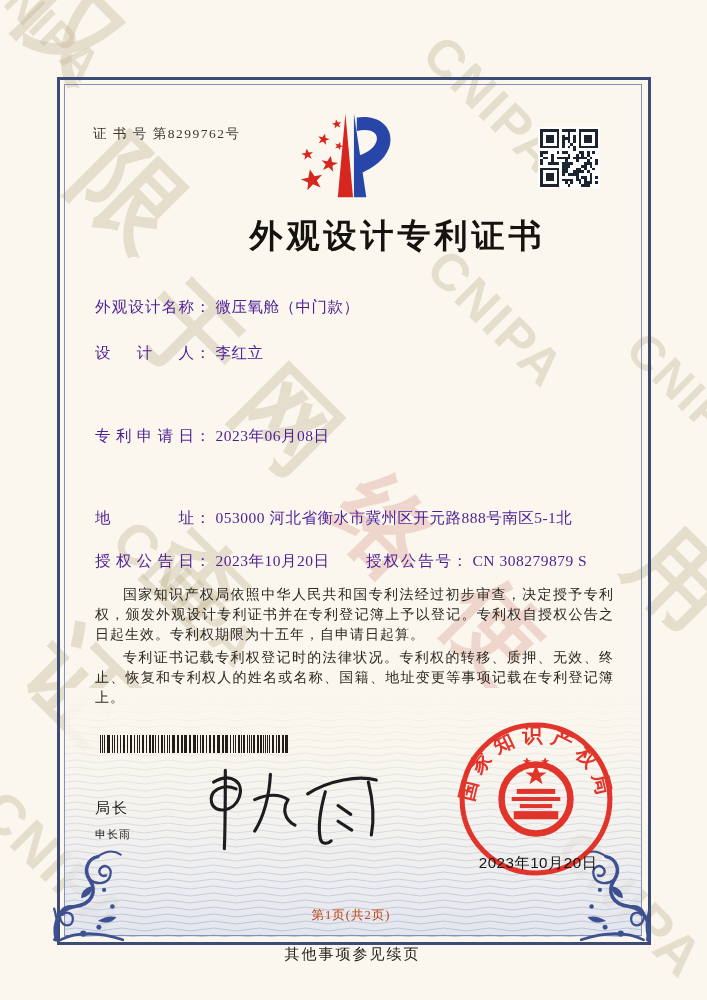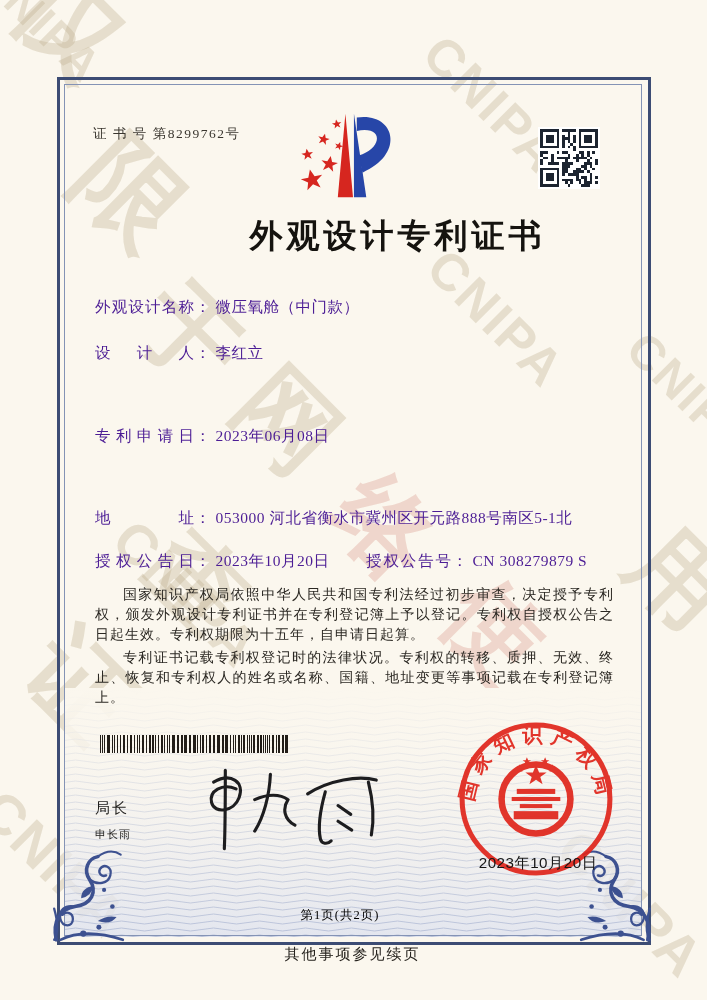--- a/index.html
+++ b/index.html
@@ -32,22 +32,22 @@
   .paras{left:95px;top:585px;width:519px;font-size:14px;line-height:20px;letter-spacing:1px;
          color:#2b2823;text-align:justify;}
   .paras p{margin:0 0 3px 0;text-indent:2em;}
   .barcode{left:100px;top:735px;}
   .sig-title{left:95px;top:799px;font-family:"Liberation Sans","DejaVu Sans",sans-serif;
              font-size:15px;color:#1d1c1a;letter-spacing:2px;}
   .sig-name{left:95px;top:827px;font-family:"Liberation Sans","DejaVu Sans",sans-serif;
             font-size:11px;color:#1d1c1a;letter-spacing:1px;}
   .sig-script{left:192px;top:762px;}
   .seal{left:455px;top:718px;}
-  .page-footer{left:60px;top:907px;width:560px;text-align:center;font-size:12.5px;
-               letter-spacing:1px;color:#000000;}
+  .page-footer{left:71px;top:907px;width:560px;text-align:center;font-size:12.5px;
+               letter-spacing:1px;color:#c2410c;}
   .continuation{left:57px;top:945px;width:591px;text-align:center;font-size:15px;
                 letter-spacing:2px;color:#26231e;}
 </style>
 </head>
 <body>
 
 <div class="page">
 
   <div id="wm-layer">
       <span class="wm" style="left: -34px; top: -2px; font-size: 46px; color: rgba(186, 170, 138, 0.32); letter-spacing: 2px; font-family: &quot;Liberation Sans&quot;, sans-serif;">CNIPA</span>

